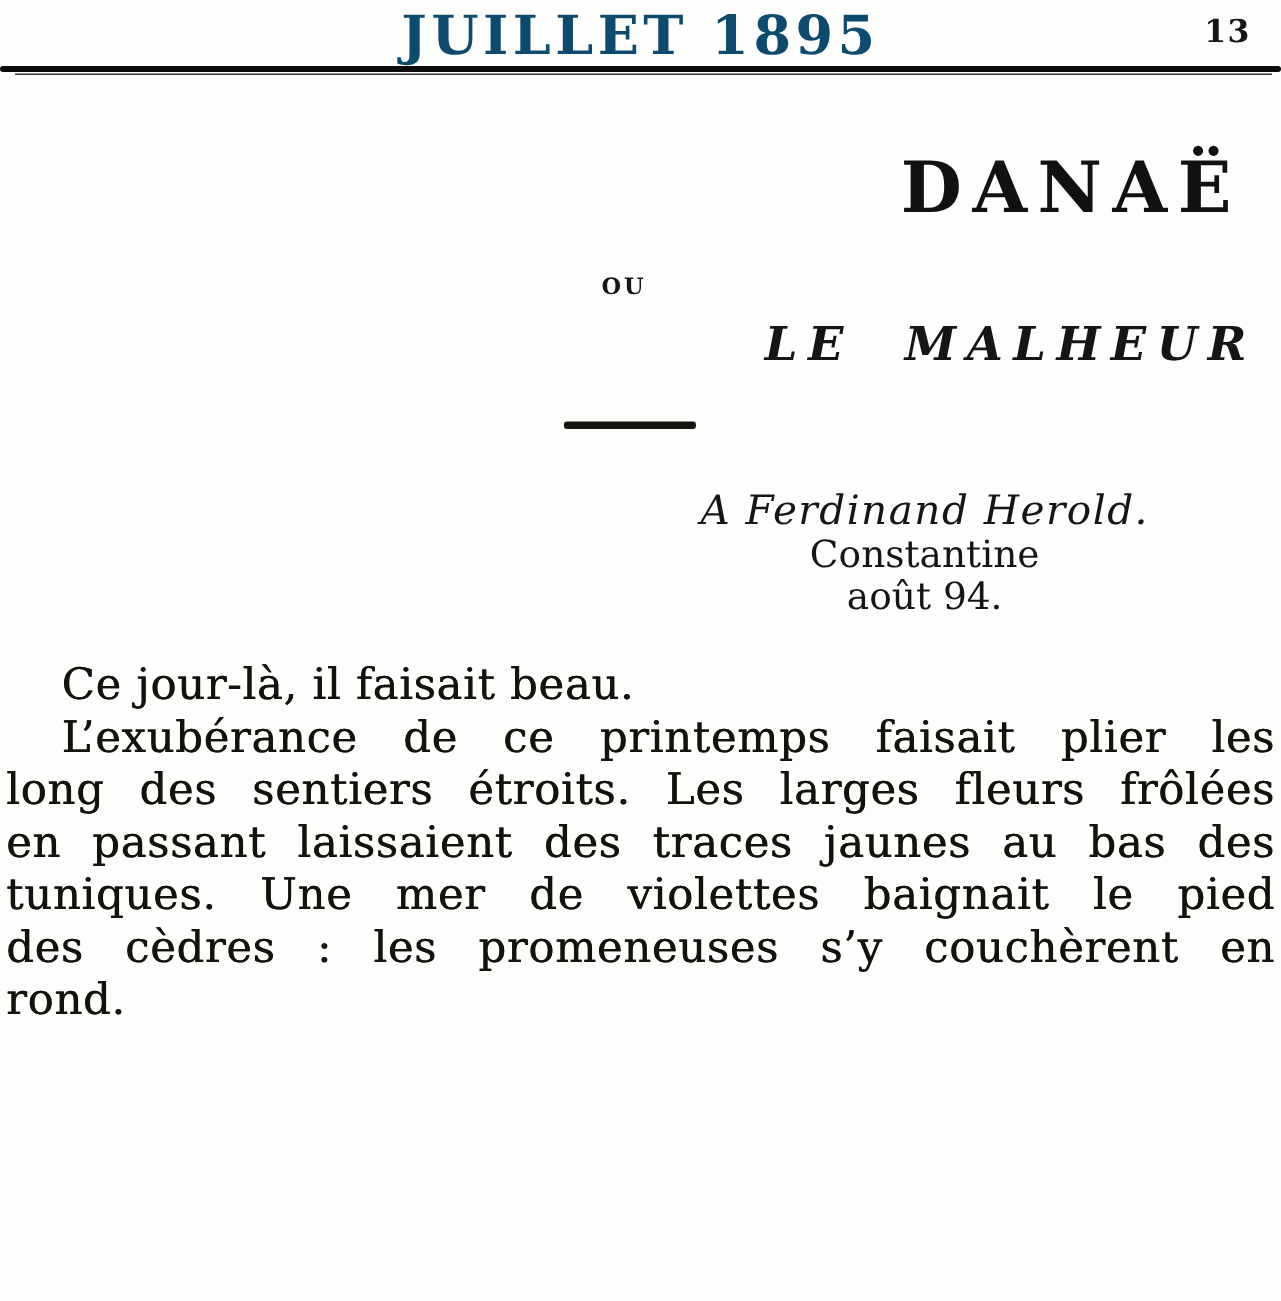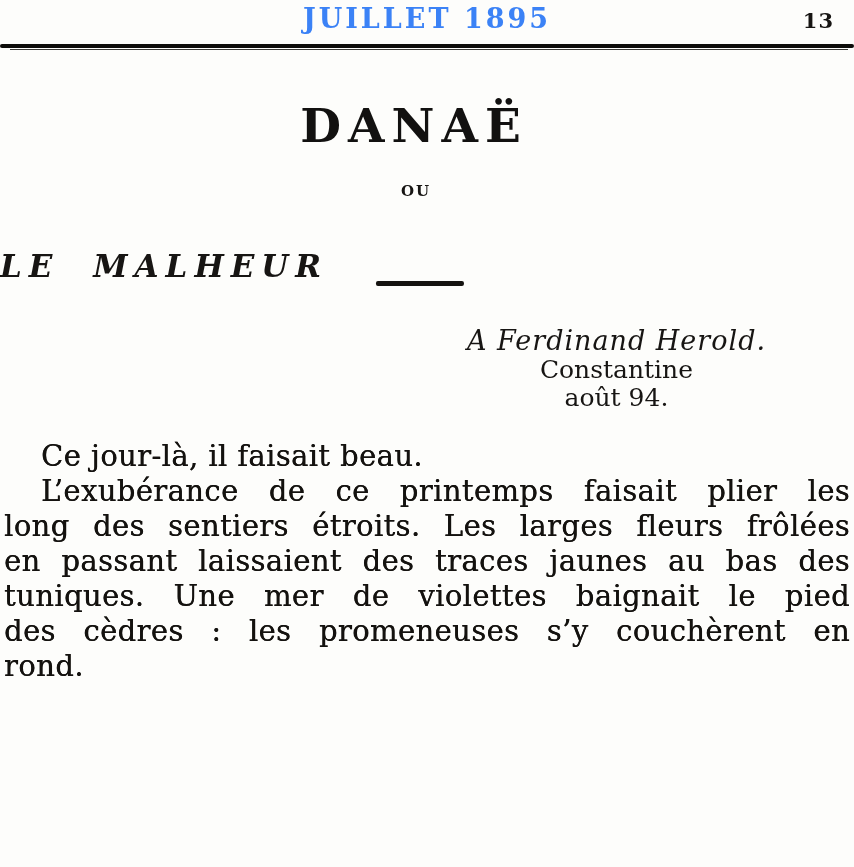--- a/index.html
+++ b/index.html
@@ -13,23 +13,23 @@
     width: 854px; height: 867px;
     background: #fdfdfb;
     color: #171513;
     overflow: hidden;
   }
 
   
   .running-head {
     position: absolute; top: 3px; left: 0; right: 0;
     text-align: center;
-    font-size: 27px; font-weight: bold;
+    font-size: 36px; font-weight: bold;
     letter-spacing: 3px;
-    color: #3b82f6;
+    color: #0c4a6e;
   }
   .page-number {
     position: absolute; top: 8px; right: 20px;
     font-size: 21px; font-weight: bold;
     letter-spacing: 1px;
   }
   .head-rule {
     position: absolute; top: 44px; left: 0;
     width: 854px; height: 4px;
     background: #0d0c0a;
@@ -37,39 +37,38 @@
   }
   .head-rule::after {
     content: "";
     position: absolute; left: 10px; right: 6px; top: 5px;
     height: 1px; background: #3a3936;
   }
 
   
   .chapter-title {
     position: absolute; top: 98px; left: 0; right: 26px;
-    text-align: center;
+    text-align: right;
     font-size: 47px; font-weight: bold;
     letter-spacing: 7px;
     color: #121110;
   }
   .title-connector {
     position: absolute; top: 182px; left: 0; right: 22px;
     text-align: center;
     font-size: 15px; font-weight: bold;
     letter-spacing: 2px;
   }
   .chapter-subtitle {
     position: absolute; top: 212px; left: 0; right: 16px;
-    text-align: left;
+    text-align: right;
     font-style: italic; font-weight: bold;
     font-size: 31px;
     letter-spacing: 7px;
     word-spacing: 16px;
-    margin-top: 36px;
   }
   .title-divider {
     position: absolute; top: 281px; left: 50%;
     transform: translateX(-58%);
     width: 88px; height: 5px;
     background: #151310;
     border-radius: 2px;
   }
 
   

